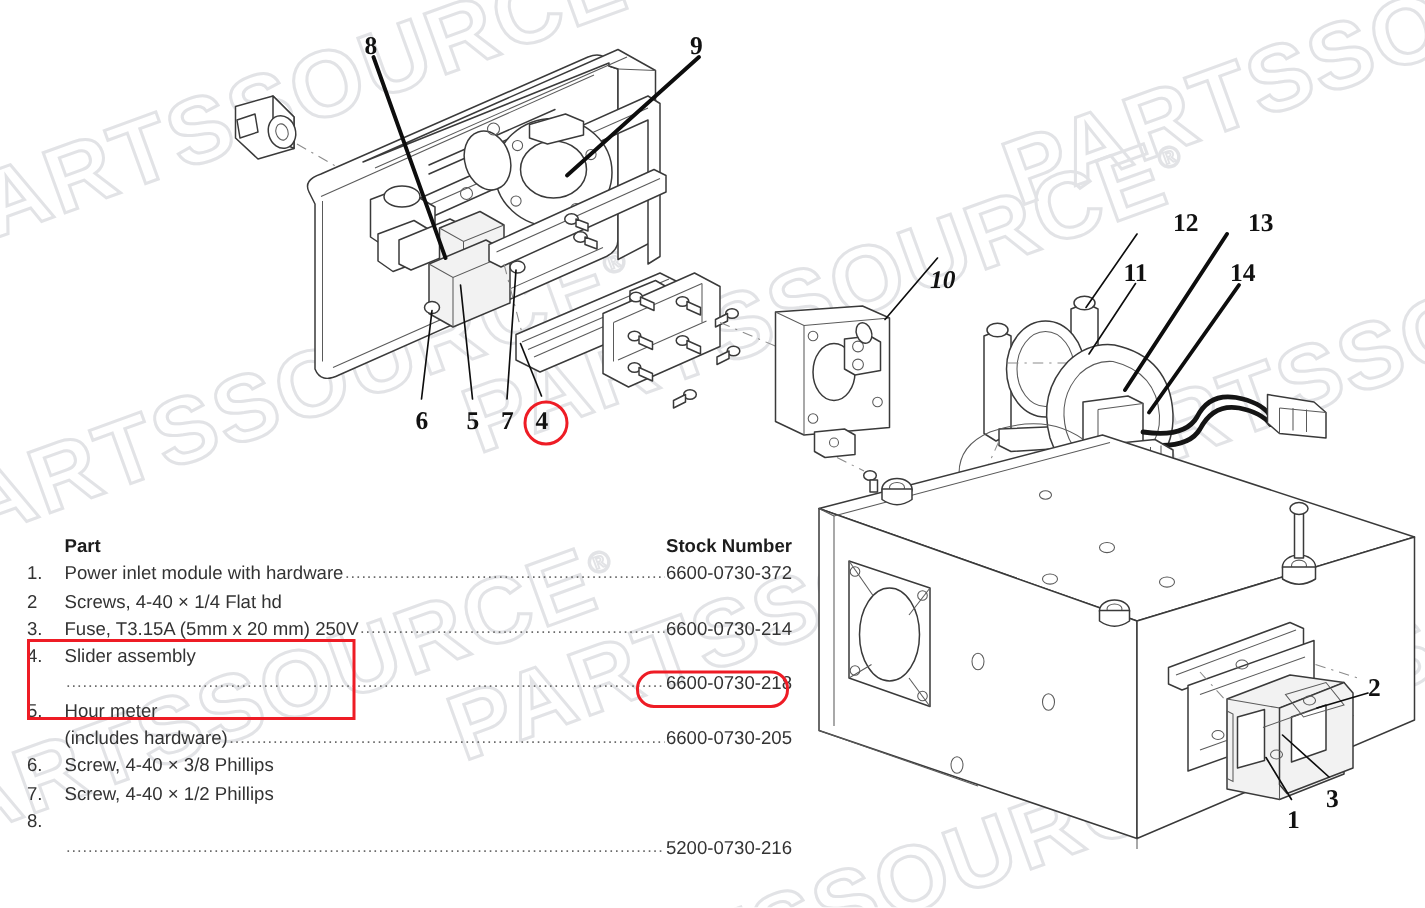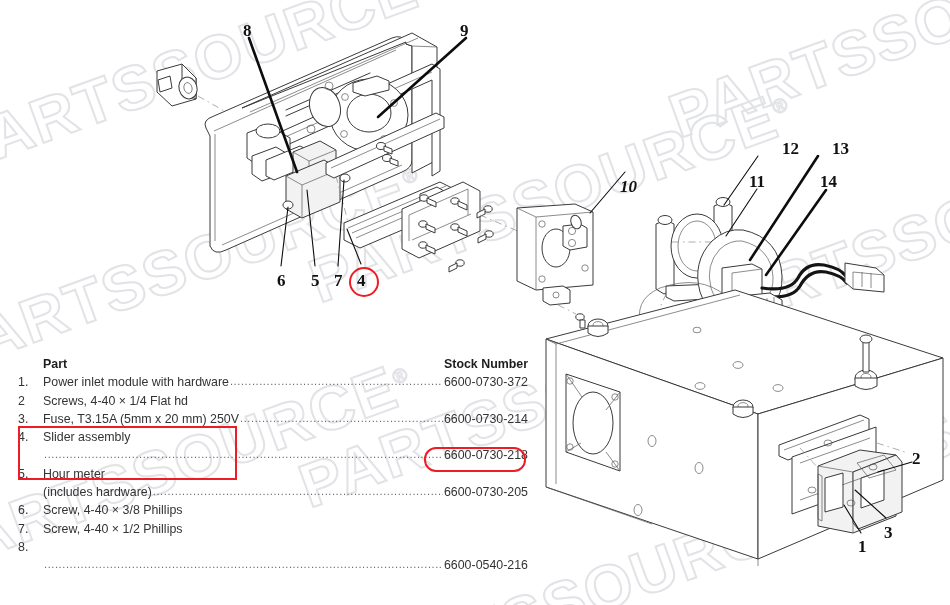--- a/index.html
+++ b/index.html
@@ -545,21 +545,21 @@
           <span class="pstock"></span>
         </div>
         <div class="prow noleader">
           <span class="pnum">8.</span>
           <span class="pleader">....................................................................................................................................................</span>
           <span class="pstock"></span>
         </div>
         <div class="prow">
           <span class="pnum"></span>
           <span class="pleader">....................................................................................................................................................</span>
-          <span class="pstock">6600-0540-216</span>
+          <span class="pstock">5200-0730-216</span>
         </div>
       </div>
   </div>
 
   <div id="hl-layer">
       <div class="hl-rect" style="left: 18px; top: 426px; width: 215px; height: 50px;"></div>
       <div class="hl-rect rounded" style="left: 424px; top: 447px; width: 98px; height: 21px;"></div>
     </div>
 
 </div>

